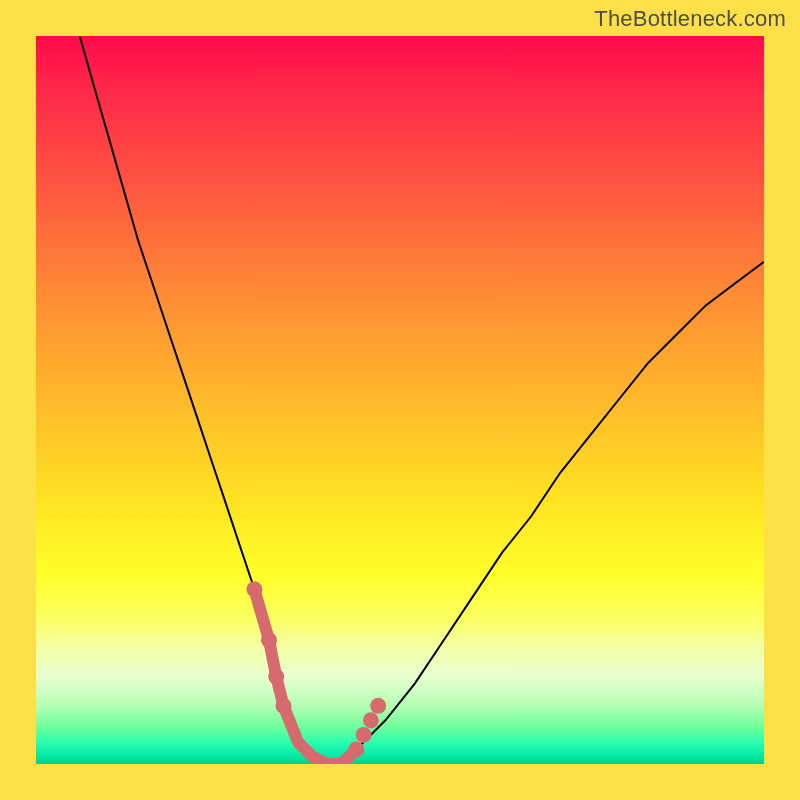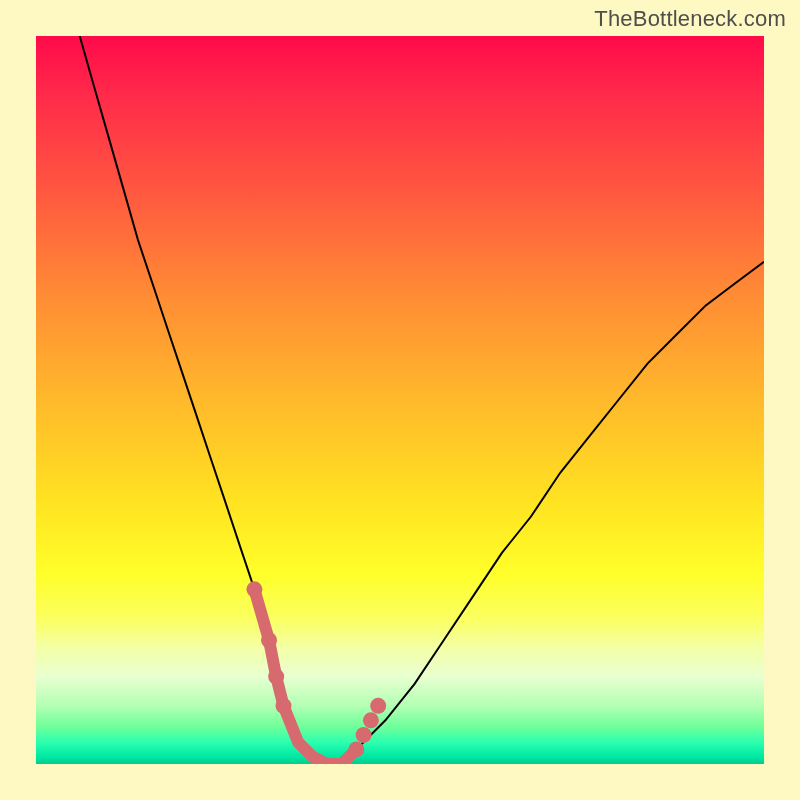--- a/index.html
+++ b/index.html
@@ -10,21 +10,21 @@
     background: #000;
     font-family: Arial, Helvetica, sans-serif;
     overflow: hidden;
   }
   .frame {
     position: absolute;
     top: 0;
     left: 0;
     width: 800px;
     height: 800px;
-    background: #fef9c3;
+    background: #fde047;
   }
   .plot {
     position: absolute;
     top: 36px;
     left: 36px;
     width: 728px;
     height: 728px;
     overflow: hidden;
   }
   .gradient {

